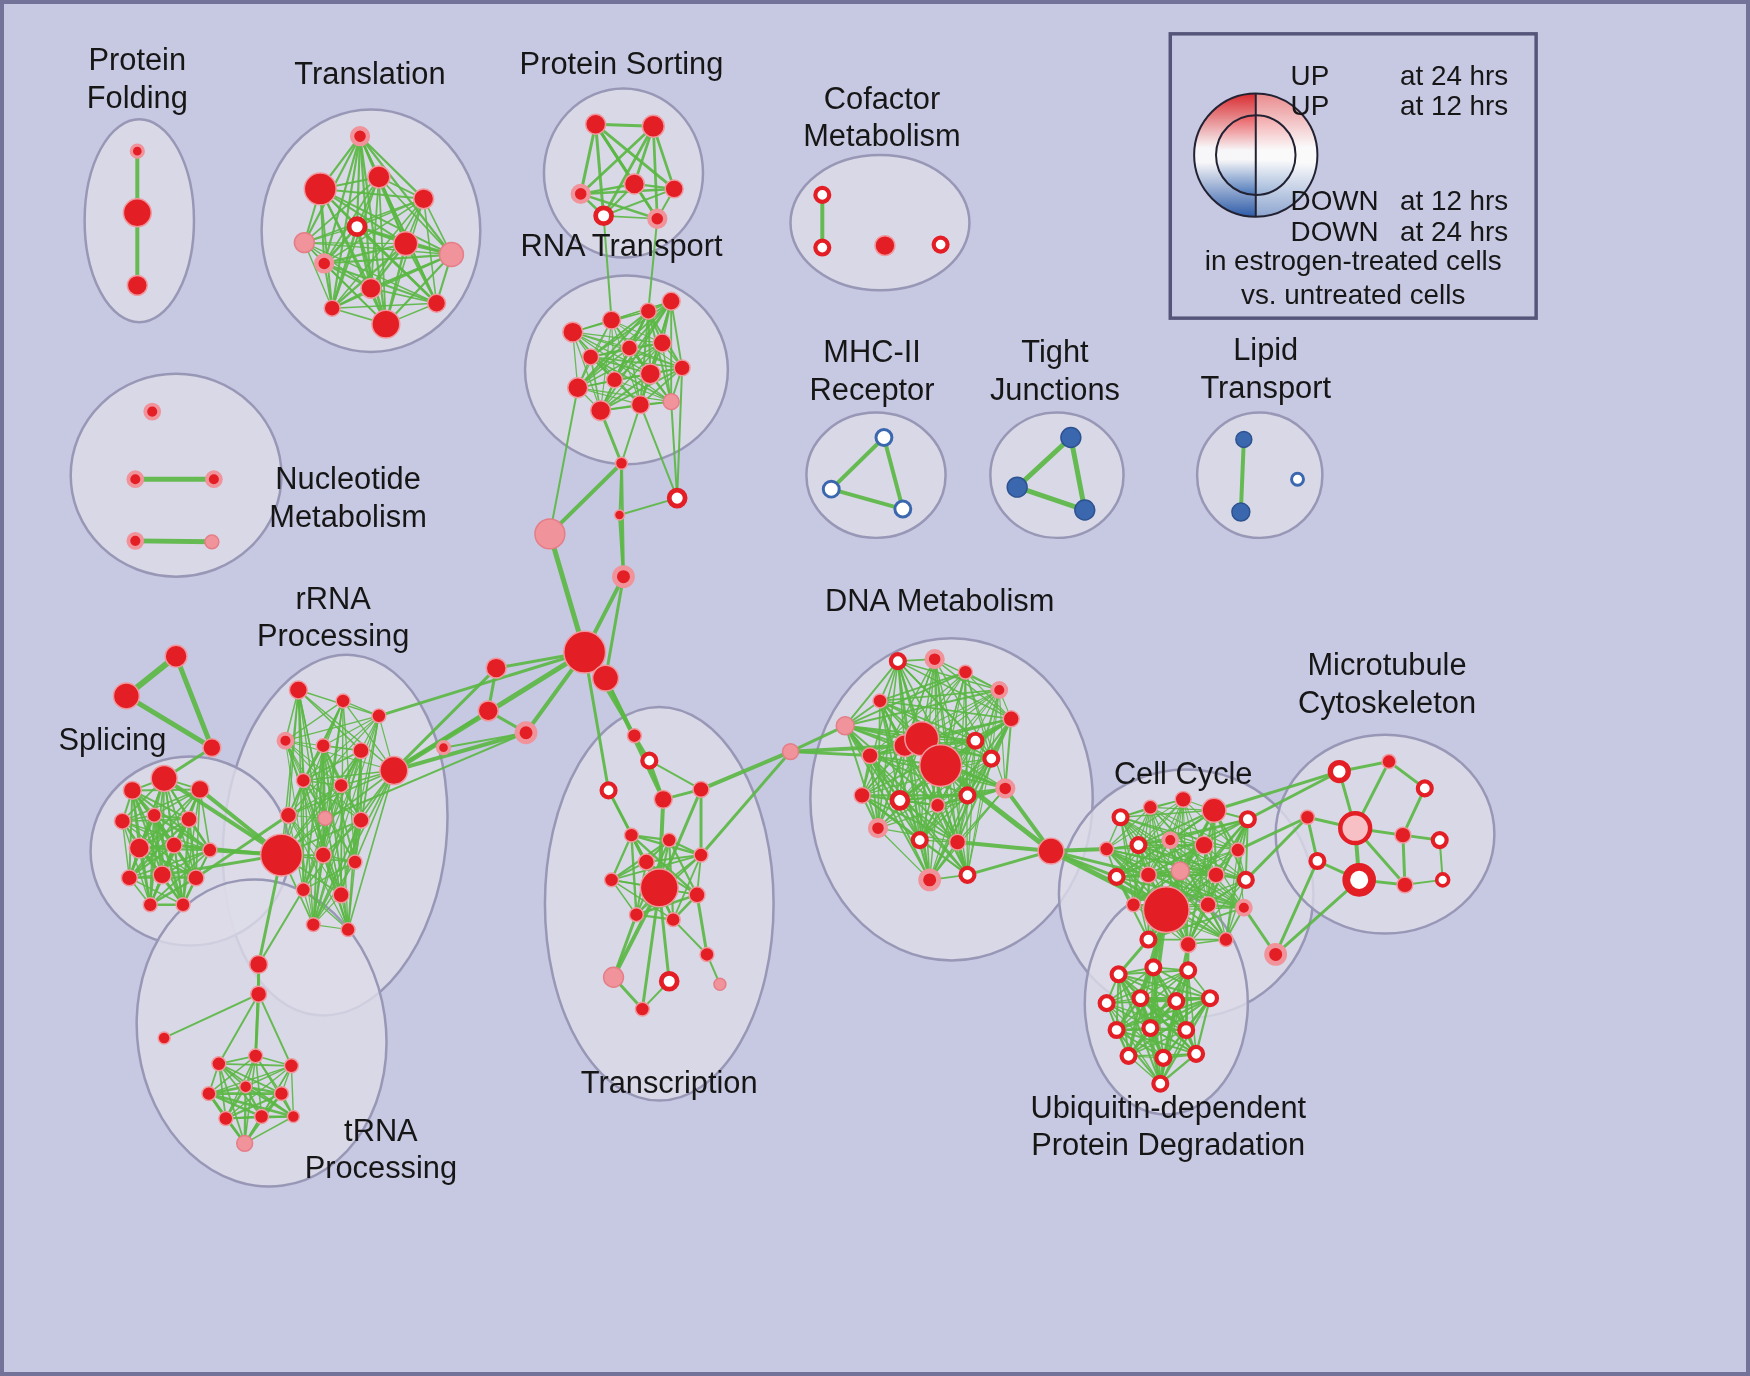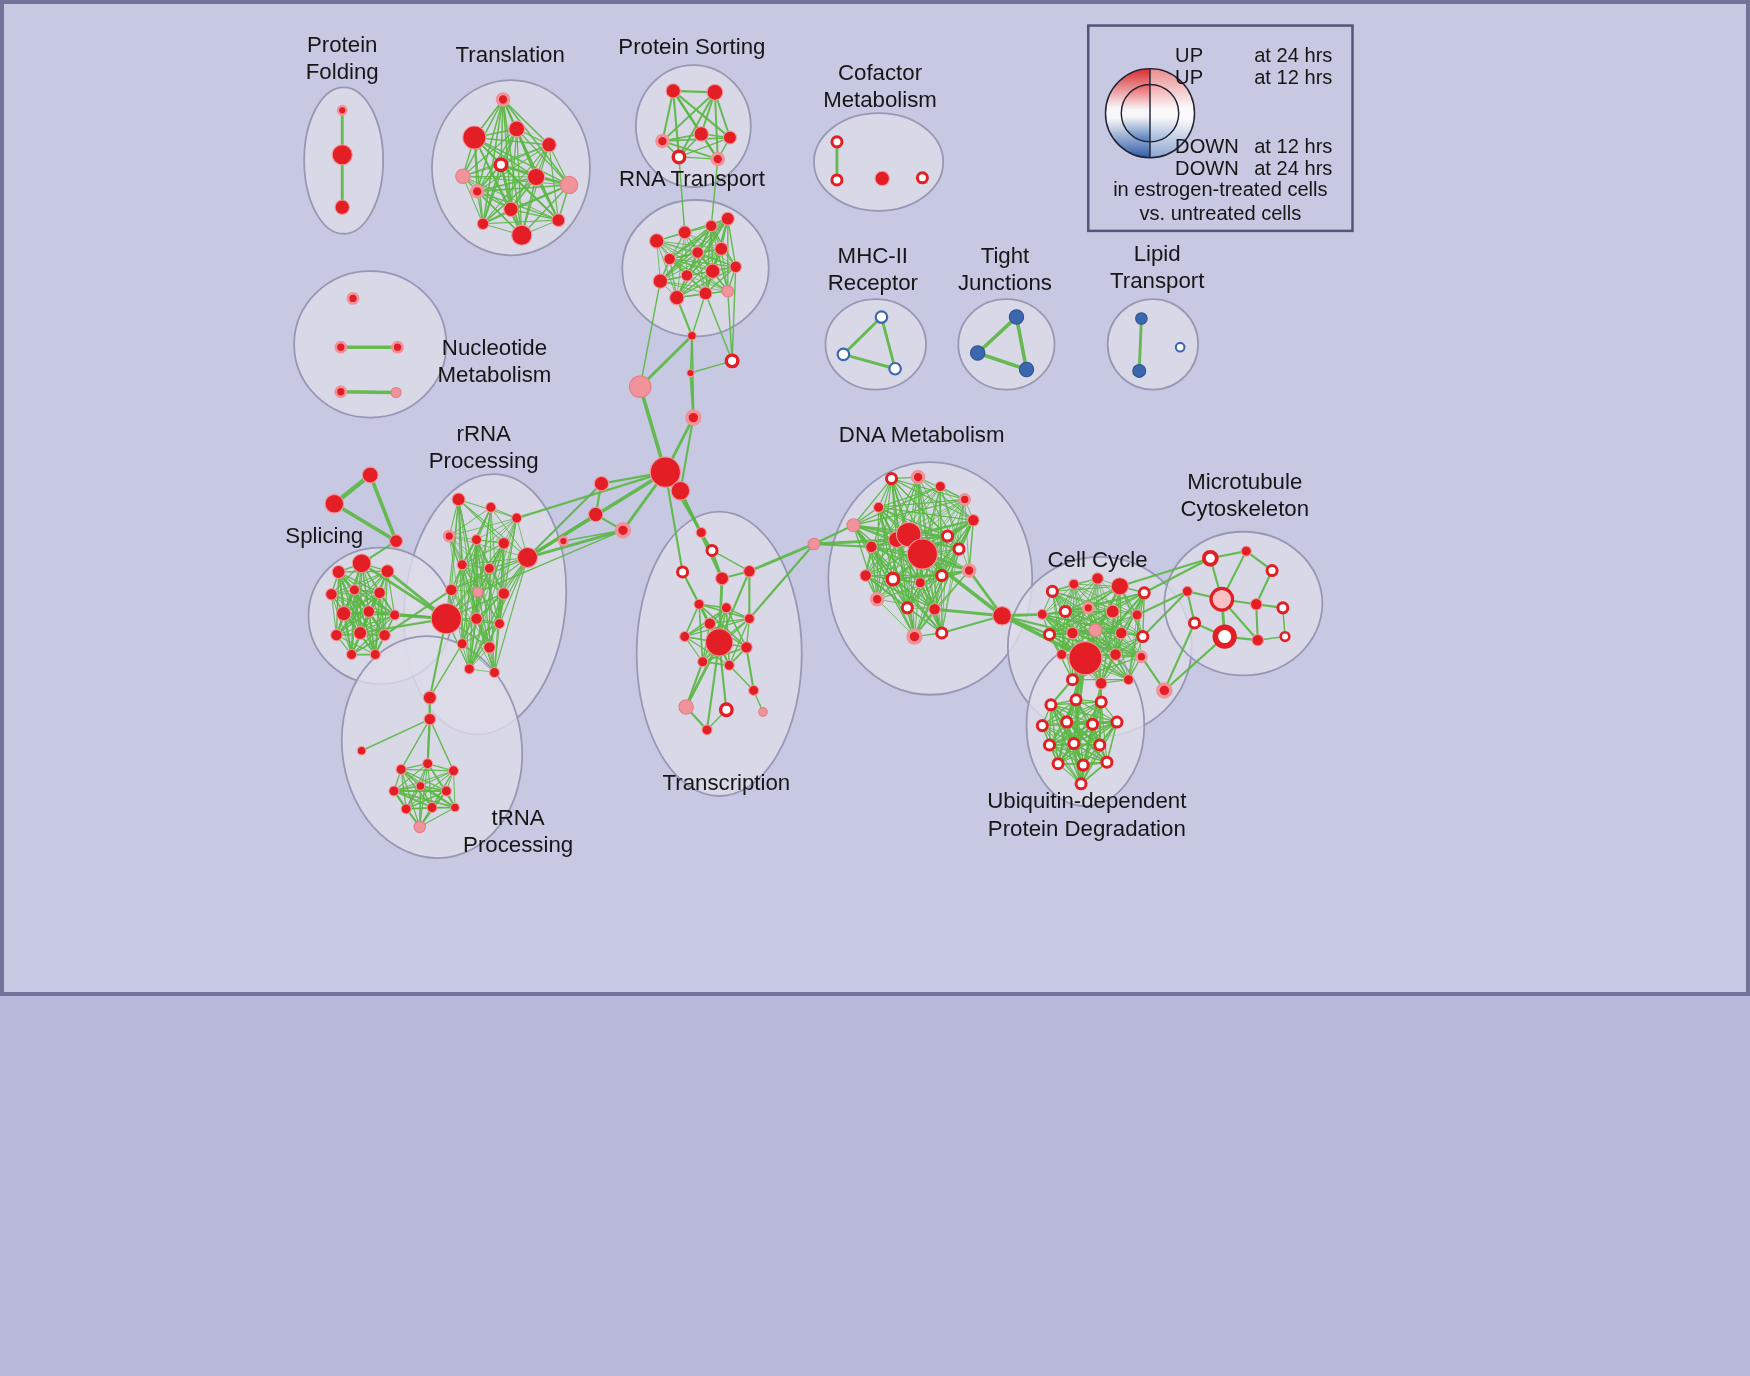--- a/index.html
+++ b/index.html
@@ -1,18 +1,18 @@
 <!DOCTYPE html>
 <html><head>
 <meta charset="utf-8">
 <style>
   html,body{margin:0;padding:0;background:#b9badb;}
   .figure{
     position:relative;
-    width:1750px;height:996px;
+    width:1750px;height:1376px;
     box-sizing:border-box;
     border:4px solid #73739a;
     background:#c7c8e2;
     overflow:hidden;
   }
   svg{
     width:100%;height:100%;display:block;
     font-family:"Liberation Sans","DejaVu Sans",sans-serif;
   }
   .cluster-label{font-size:31px;font-weight:500;}

